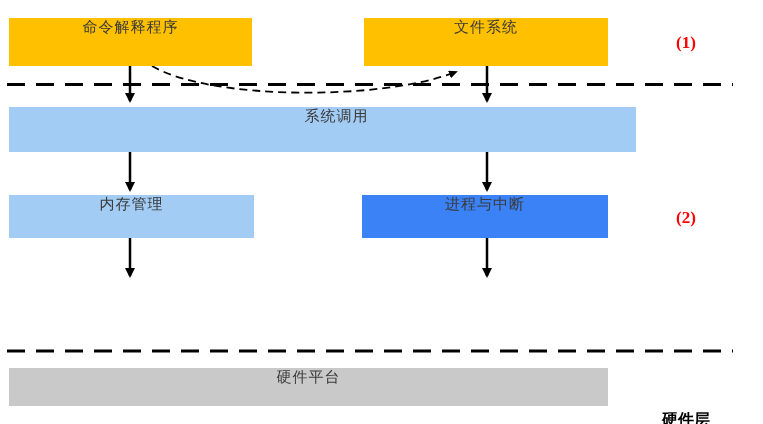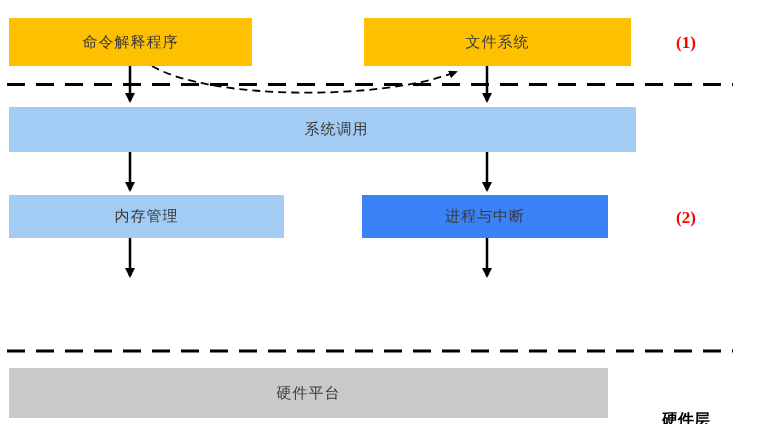--- a/index.html
+++ b/index.html
@@ -19,34 +19,33 @@
     position: absolute;
     left: 0;
     top: 0;
     width: 763px;
     height: 424px;
     pointer-events: none;
   }
   .box {
     position: absolute;
     display: flex;
-    align-items: center;
     justify-content: center;
     font-size: 15px;
     color: #3a3a3a;
     letter-spacing: 1px;
     z-index: 2;
   }
   .box-cmd     { left: 9px;   top: 18px;  width: 243px; height: 48px; }
-  .box-fs      { left: 364px; top: 18px;  width: 267px; height: 48px; }
+  .box-fs      { left: 364px; top: 18px;  width: 244px; height: 48px; }
   .box-syscall { left: 9px;   top: 107px; width: 599px; height: 45px; padding-left: 28px; }
-  .box-mem     { left: 9px;   top: 195px; width: 275px; height: 43px; }
+  .box-mem     { left: 9px;   top: 195px; width: 245px; height: 43px; }
   .box-proc    { left: 362px; top: 195px; width: 246px; height: 43px; }
   .box-kernel  { left: 9px;   top: 281px; width: 599px; height: 49px; }
-  .box-hw      { left: 9px;   top: 368px; width: 599px; height: 50px; font-family: Liberation Mono, monospace; }
+  .box-hw      { left: 9px;   top: 368px; width: 599px; height: 38px; font-family: Liberation Mono, monospace; }
   .annotation {
     position: absolute;
     width: 76px;
     text-align: center;
     font-family: "Liberation Serif", "DejaVu Serif", serif;
     font-weight: bold;
     font-size: 17px;
     z-index: 3;
   }
   .ann-1 { left: 648px; top: 33px; }

